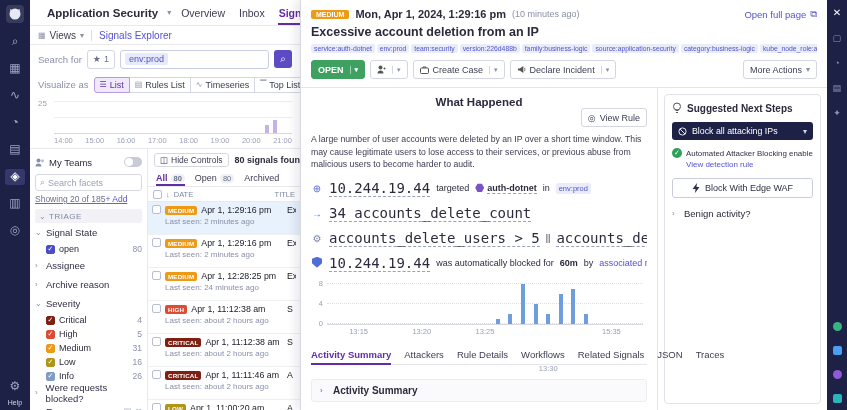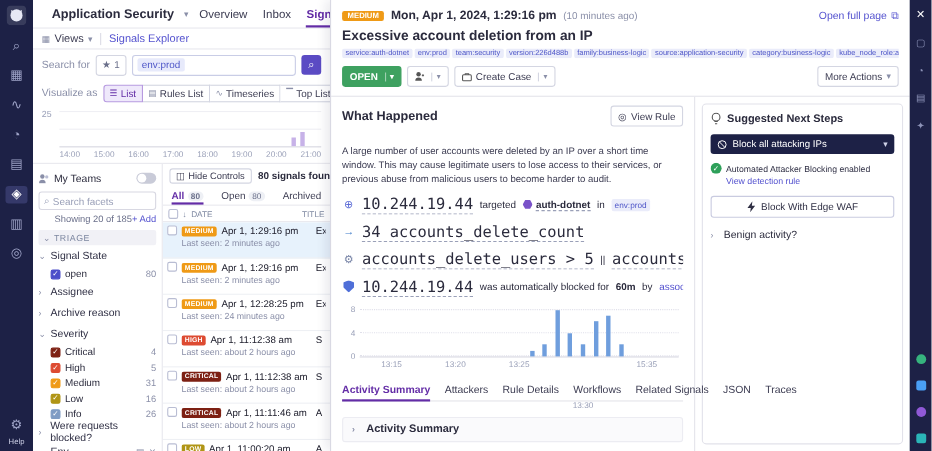--- a/index.html
+++ b/index.html
@@ -68,40 +68,40 @@
   .tl-ticks { position:absolute; left:16px; right:0; bottom:0; display:flex; justify-content:space-between;
     font-size:7.5px; color:#9aa0b8; }
 
   .lists { position:absolute; top:148px; left:0; right:0; bottom:0; display:flex; border-top:1px solid #e8e8ee; }
   .facets { width:118px; border-right:1px solid #e8e8ee; padding:4px 5px; overflow:hidden; }
   .myteams { display:flex; align-items:center; gap:4px; height:18px; font-size:9.5px; cursor:pointer; }
   .toggle { margin-left:auto; width:18px; height:10px; border-radius:5px; background:#c9cbd8; position:relative; cursor:pointer; }
   .toggle::after { content:""; position:absolute; left:1px; top:1px; width:8px; height:8px; border-radius:50%; background:#fff; }
   .facet-search { height:17px; border:1px solid #d8d8e2; border-radius:3px; display:flex; align-items:center; gap:3px;
     padding:0 4px; color:#9aa0b8; font-size:9px; margin:3px 0; cursor:text; }
-  .showing { display:flex; justify-content:flex-end; align-items:center; font-size:8.5px; color:#6a6f8a; margin:3px 0 5px; }
+  .showing { display:flex; justify-content:flex-start; align-items:center; font-size:8.5px; color:#6a6f8a; margin:3px 0 5px;text-decoration:underline; }
   .addlink { color:#5452cf; cursor:pointer; }
   .triagebar { height:14px; background:#f1f1f6; color:#7d87a0; font-size:8px; letter-spacing:.5px;
     display:flex; align-items:center; gap:3px; padding:0 4px; border-radius:2px; cursor:pointer; }
   .fsec-head { display:flex; align-items:center; gap:4px; height:19px; font-size:9.5px; color:#2f2f44; cursor:pointer; }
   .chev { color:#8a8fa8; font-size:8px; width:7px; }
   .fitem { display:flex; align-items:center; gap:4px; height:14px; font-size:9px; padding-left:11px; cursor:pointer; }
   .fcount { margin-left:auto; color:#8a8fa8; font-size:8.5px; }
   .cb { width:9px; height:9px; border:1px solid #b9bdd3; border-radius:2px; background:#fff; flex:0 0 auto;
     display:flex; align-items:center; justify-content:center; font-size:7px; color:#fff; cursor:pointer; }
   .cb.checked { background:#4b4dc9; border-color:#4b4dc9; }
   .envicos { margin-left:auto; display:flex; gap:4px; color:#8a8fa8; font-size:8px; }
   .envicos span { cursor:pointer; }
 
   .siglist { flex:1; overflow:hidden; display:flex; flex-direction:column; }
   .list-controls { height:21px; display:flex; align-items:center; gap:6px; padding:0 6px; }
   .hidectl { border:1px solid #d4d6e2; border-radius:3px; font-size:8.5px; color:#3c3c52; padding:1px 5px;
     display:flex; gap:3px; align-items:center; cursor:pointer; white-space:nowrap; }
   .found { font-size:9px; font-weight:bold; white-space:nowrap; }
-  .list-tabs { height:17px; display:flex; gap:10px; padding:0 8px; border-bottom:1px solid #e8e8ee; font-size:9px;justify-content:space-between; }
+  .list-tabs { height:17px; display:flex; gap:10px; padding:0 8px; border-bottom:1px solid #e8e8ee; font-size:9px; }
   .ltab { display:flex; gap:3px; align-items:center; position:relative; cursor:pointer; color:#3c3c52; }
   .ltab .badge { background:#eef0f5; border-radius:6px; font-size:7.5px; color:#6a6f8a; padding:0 3px; }
   .ltab.active { color:#632ca6; font-weight:bold; }
   .ltab.active::after { content:""; position:absolute; left:0; right:0; bottom:0; height:2px; background:#632ca6; }
   .list-header { height:15px; display:flex; align-items:center; gap:4px; padding:0 5px; font-size:7.5px;
     color:#7d87a0; border-bottom:1px solid #e8e8ee; }
   .lh-title { margin-left:auto; }
   #signal-rows { flex:1; overflow:hidden; }
   .srow { height:33px; border-bottom:1px solid #eef0f4; display:flex; gap:4px; padding:3px 4px; cursor:pointer; }
   .srow.sel { background:#e7f2fc; }
@@ -126,24 +126,24 @@
   .ptag { background:#eaecfa; color:#4d55c7; font-size:6.8px; padding:1px 3px; border-radius:2px; cursor:pointer; }
   .actions { display:flex; gap:5px; align-items:center; margin-top:7px; padding-bottom:8px; }
   .btn { border:1px solid #d4d6e2; border-radius:3px; background:#fff; font-size:9px; color:#3c3c52;
     height:19px; display:flex; align-items:center; gap:4px; padding:0 6px; cursor:pointer; white-space:nowrap; }
   .splitcaret { border-left:1px solid #d4d6e2; margin-left:2px; padding-left:4px; color:#8a8fa8; font-size:7px; }
   .openbtn { background:#3ea160; border-color:#3ea160; color:#fff; font-weight:bold; }
   .openbtn .splitcaret { border-left:1px solid rgba(255,255,255,.5); color:#fff; }
   .more-actions { margin-left:auto; }
   .panel-body { flex:1; display:flex; border-top:1px solid #e4e4ea; min-height:0; }
   .pmain { flex:1; min-width:0; padding:8px 10px; display:flex; flex-direction:column; }
-  .whrow { display:flex; align-items:center; }
+  .whrow { display:flex; align-items:center;flex-direction:column; }
   .whrow h3 { font-size:11.5px; }
   .viewrule { margin-left:auto; }
-  .pdesc { font-size:8.7px; color:#3c3c52; line-height:1.45; margin-top:16px; }
+  .pdesc { font-size:8.7px; color:#3c3c52; line-height:1.45; margin-top:6px; }
   .events { margin-top:9px; display:flex; flex-direction:column; gap:8px; }
   .event { display:flex; align-items:center; gap:6px; font-size:9px; white-space:nowrap; overflow:hidden; }
   .evicon { width:12px; text-align:center; flex:0 0 auto; }
   .evicon.net { color:#5b6bd6; font-size:10px; }
   .evicon.arr { color:#3f7cc9; font-weight:bold; font-size:10px; }
   .evicon.gear { color:#7a86a8; font-size:10px; }
   .shield-shape { width:10px; height:11px; background:#4f6fd8; display:inline-block;
     clip-path:polygon(50% 0,100% 18%,100% 58%,50% 100%,0 58%,0 18%); }
   .hex { width:9px; height:9px; background:#7a52c9; display:inline-block; margin-right:3px;
     clip-path:polygon(25% 5%,75% 5%,100% 50%,75% 95%,25% 95%,0 50%); vertical-align:-1px; }
@@ -161,21 +161,21 @@
   .mc-xticks { position:absolute; left:16px; right:4px; bottom:0; height:10px; }
   .cxt { position:absolute; transform:translateX(-50%); font-size:7.5px; color:#9aa0b8; }
 
   .ptabs { margin-top:12px; border-bottom:1px solid #e4e4ea; display:flex; gap:13px; height:20px; }
   .ptab { font-size:9.5px; color:#3c3c52; position:relative; cursor:pointer; white-space:nowrap; }
   .ptab.active { color:#632ca6; font-weight:bold; }
   .ptab.active::after { content:""; position:absolute; left:0; right:0; bottom:-1px; height:2px; background:#632ca6; }
   .collapsebar { margin-top:14px; border:1px solid #ececf2; background:#fafafc; border-radius:3px;
     padding:5px 8px; display:flex; gap:6px; align-items:center; font-size:10px; font-weight:bold; cursor:pointer; }
 
-  .steps { width:196px; border-left:1px solid #e4e4ea; padding:6px; }
+  .steps { width:170px; border-left:1px solid #e4e4ea; padding:6px; }
   .steps-card { border:1px solid #e2e2ea; border-radius:4px; padding:7px; height:100%; }
   .steps-head { display:flex; gap:5px; align-items:center; font-size:10px; font-weight:bold; }
   .darkbtn { margin-top:8px; width:100%; background:#1d2146; color:#fff; border-radius:3px; font-size:8.8px;
     display:flex; align-items:center; gap:5px; padding:4px 6px; cursor:pointer; white-space:nowrap; }
   .darkbtn .caret { margin-left:auto; color:#cfd2e8; }
   .autorow { margin-top:8px; display:flex; gap:4px; align-items:center; font-size:7.9px; color:#2f2f44;
     white-space:nowrap; overflow:hidden; }
   .checkcircle { width:10px; height:10px; border-radius:50%; background:#2ea05a; color:#fff; font-size:7px;
     display:flex; align-items:center; justify-content:center; flex:0 0 auto; }
   .viewdet { margin:2px 0 0 14px; font-size:8px; color:#5452cf; cursor:pointer; }
@@ -522,20 +522,28 @@
           <span class="splitcaret">▾</span>
         </span>
         <span class="btn">
           <svg width="9" height="8" viewBox="0 0 9 8">
               <rect x="0.5" y="2" width="8" height="5.5" rx="1" fill="none" stroke="#555"></rect>
               <path d="M3 2V1h3v1" fill="none" stroke="#555"></path>
             </svg>
           <span>Create Case</span>
           <span class="splitcaret">▾</span>
         </span>
+        <span class="btn">
+          <svg width="9" height="9" viewBox="0 0 10 9">
+              <path d="M1 3.5v2h2l4 3V0.5l-4 3z" fill="#555"></path>
+              <path d="M8 2.5c1 1 1 3 0 4" stroke="#555" fill="none"></path>
+            </svg>
+          <span>Declare Incident</span>
+          <span class="splitcaret">▾</span>
+        </span>
         <span class="btn more-actions">
           <span>More Actions</span>
           <span class="caret">▾</span>
         </span>
       </div>
     </div>
 
     <div class="panel-body">
       <div class="pmain">
         <div class="whrow">

